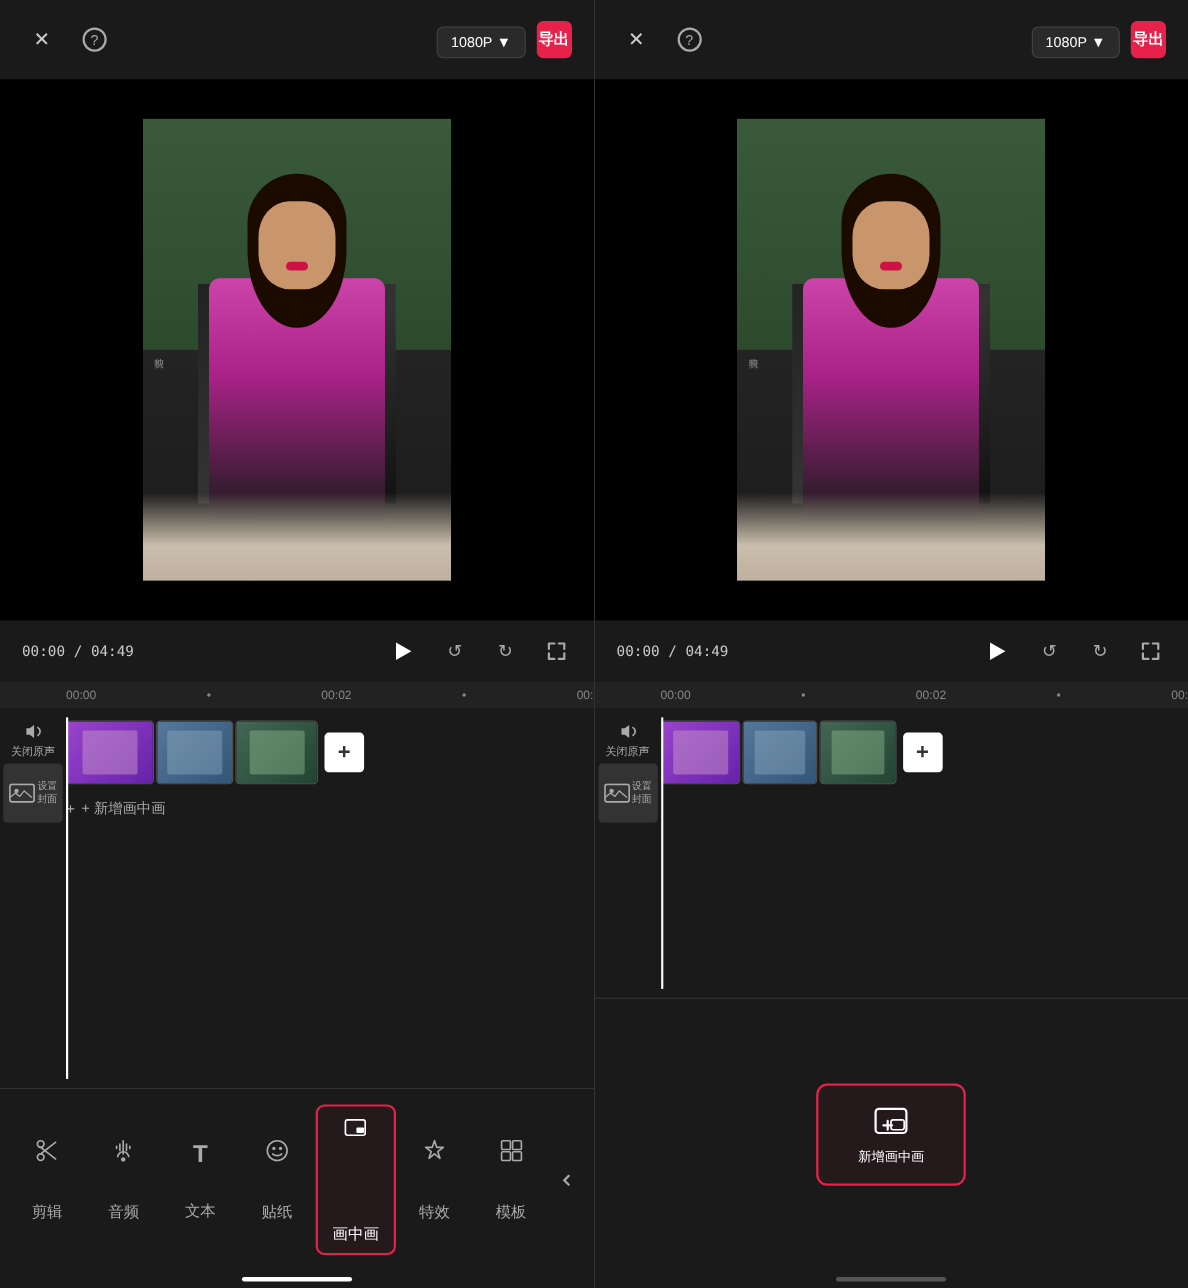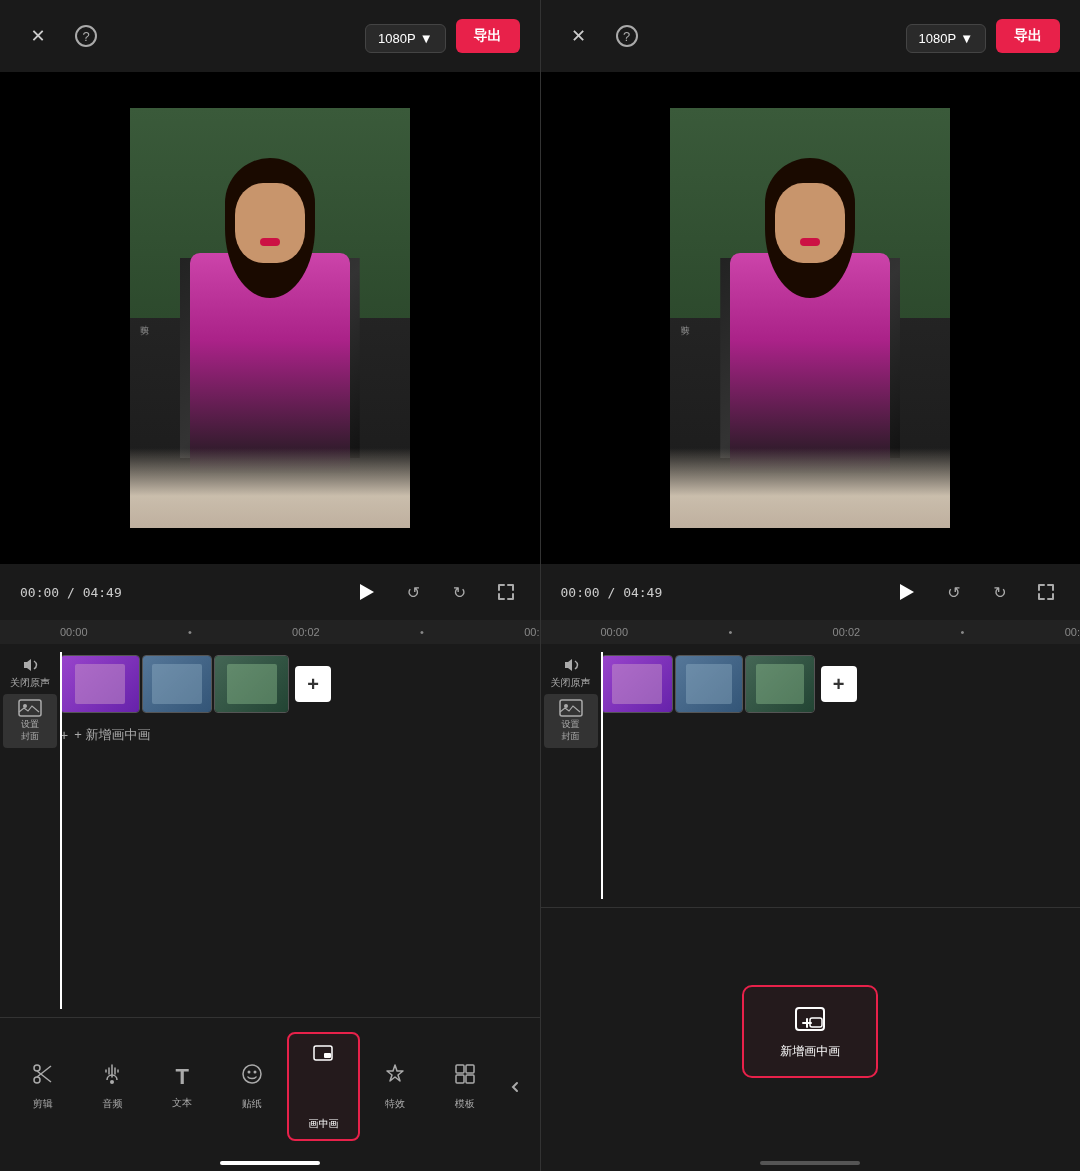--- a/index.html
+++ b/index.html
@@ -50,21 +50,21 @@
       font-size: 13px;
       cursor: pointer;
       display: flex; align-items: center; gap: 4px;
     }
 
     .export-btn {
       background: #e8214a;
       border: none;
       border-radius: 6px;
       color: #fff;
-      padding: 8px 18px;
+      padding: 8px 2px;
       font-size: 14px;
       font-weight: bold;
       cursor: pointer;
     }
 
     
     .video-preview {
       flex: 1;
       background: #000;
       display: flex;
@@ -257,21 +257,21 @@
       cursor: pointer;
       gap: 2px;
     }
 
     .cover-btn {
       width: 54px;
       height: 54px;
       background: #333;
       border-radius: 4px;
       display: flex;
-      flex-direction: column;
+      flex-direction: row;
       align-items: center;
       justify-content: center;
       font-size: 9px;
       color: #aaa;
       cursor: pointer;
       gap: 2px;
     }
 
     .timeline-tracks {
       flex: 1;
@@ -353,22 +353,23 @@
     .toolbar-icon {
       font-size: 22px;
       color: #ccc;
     }
 
     .toolbar-item.active .toolbar-icon {
       color: #fff;
     }
 
     .toolbar-label {
-      font-size: 10px;
+      font-size: 14px;
       color: #aaa;
+      margin-top: 24px;
     }
 
     .toolbar-item.active .toolbar-label {
       color: #fff;
     }
 
     .collapse-btn {
       width: 32px;
       height: 100%;
       display: flex;

